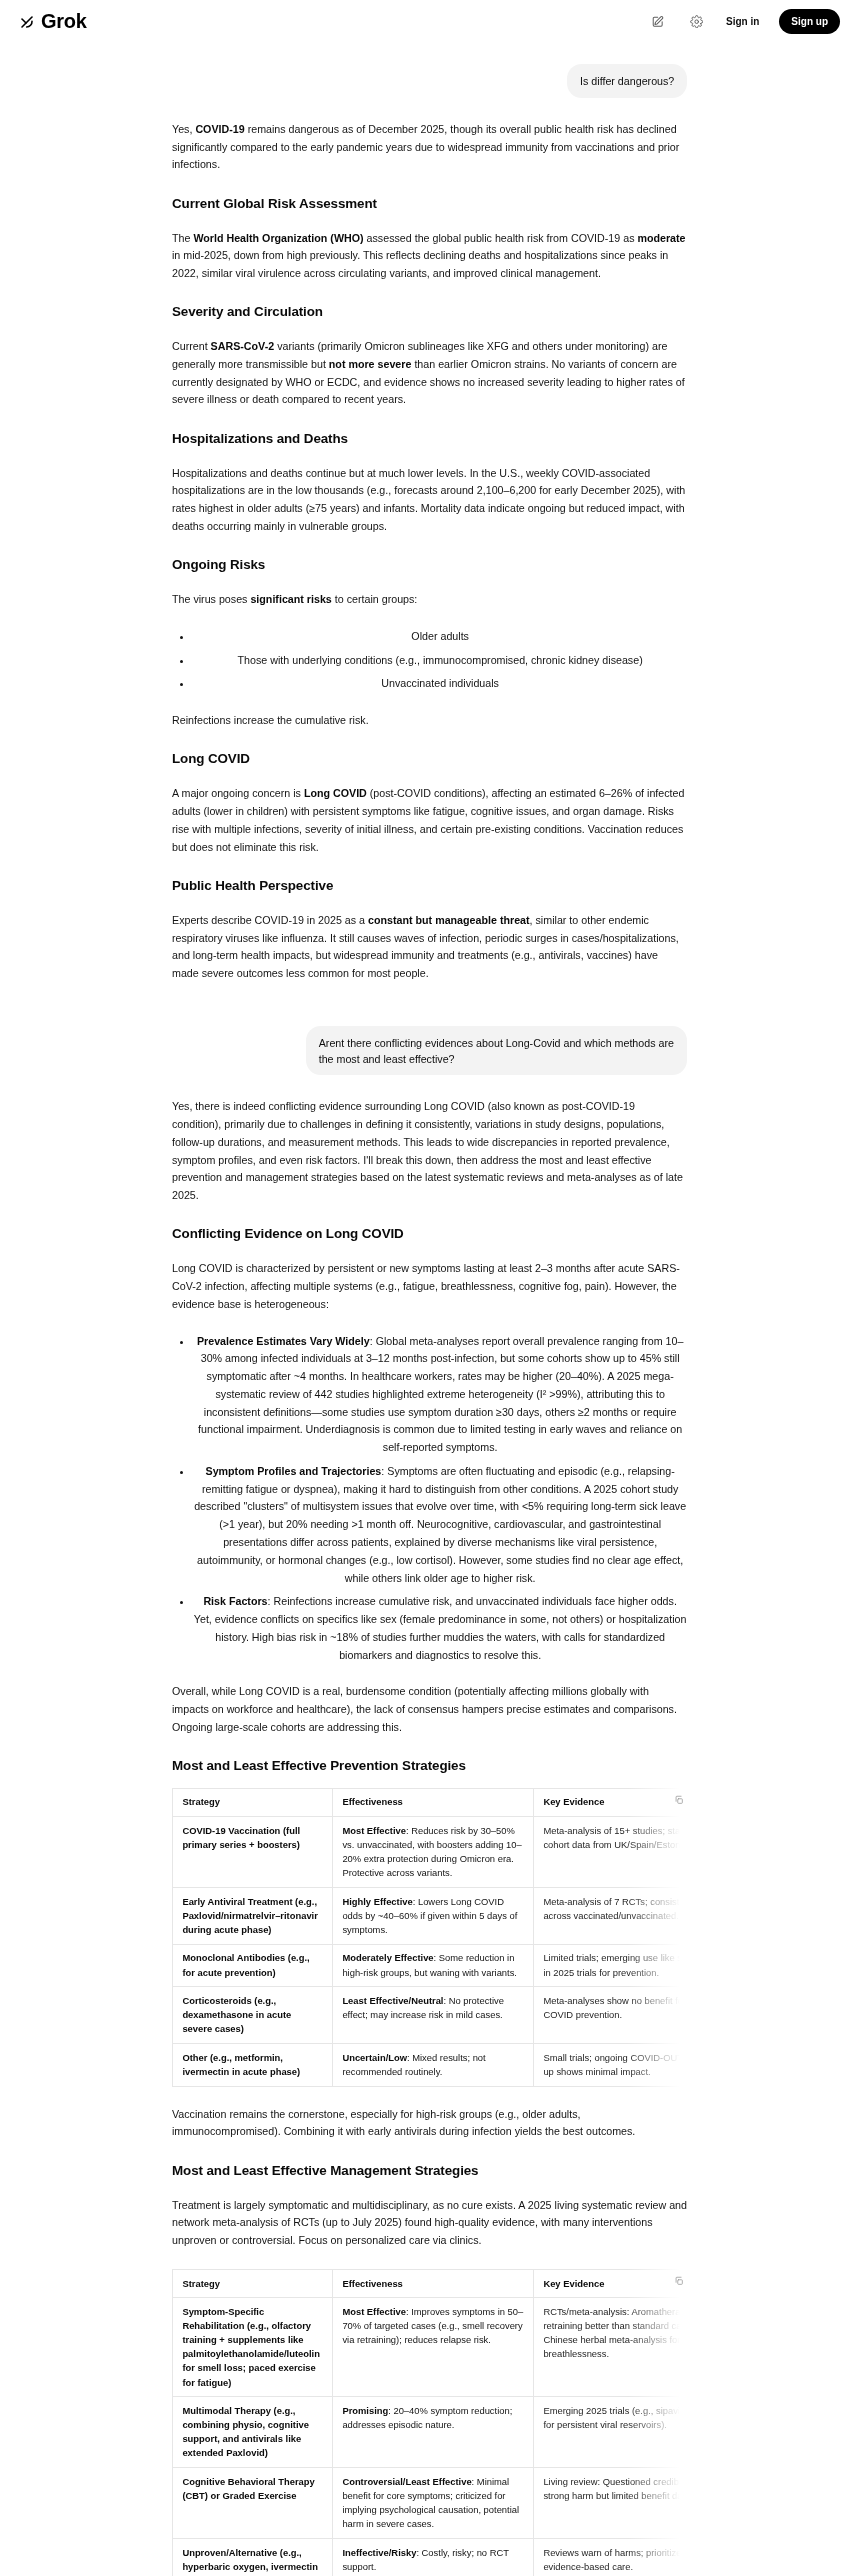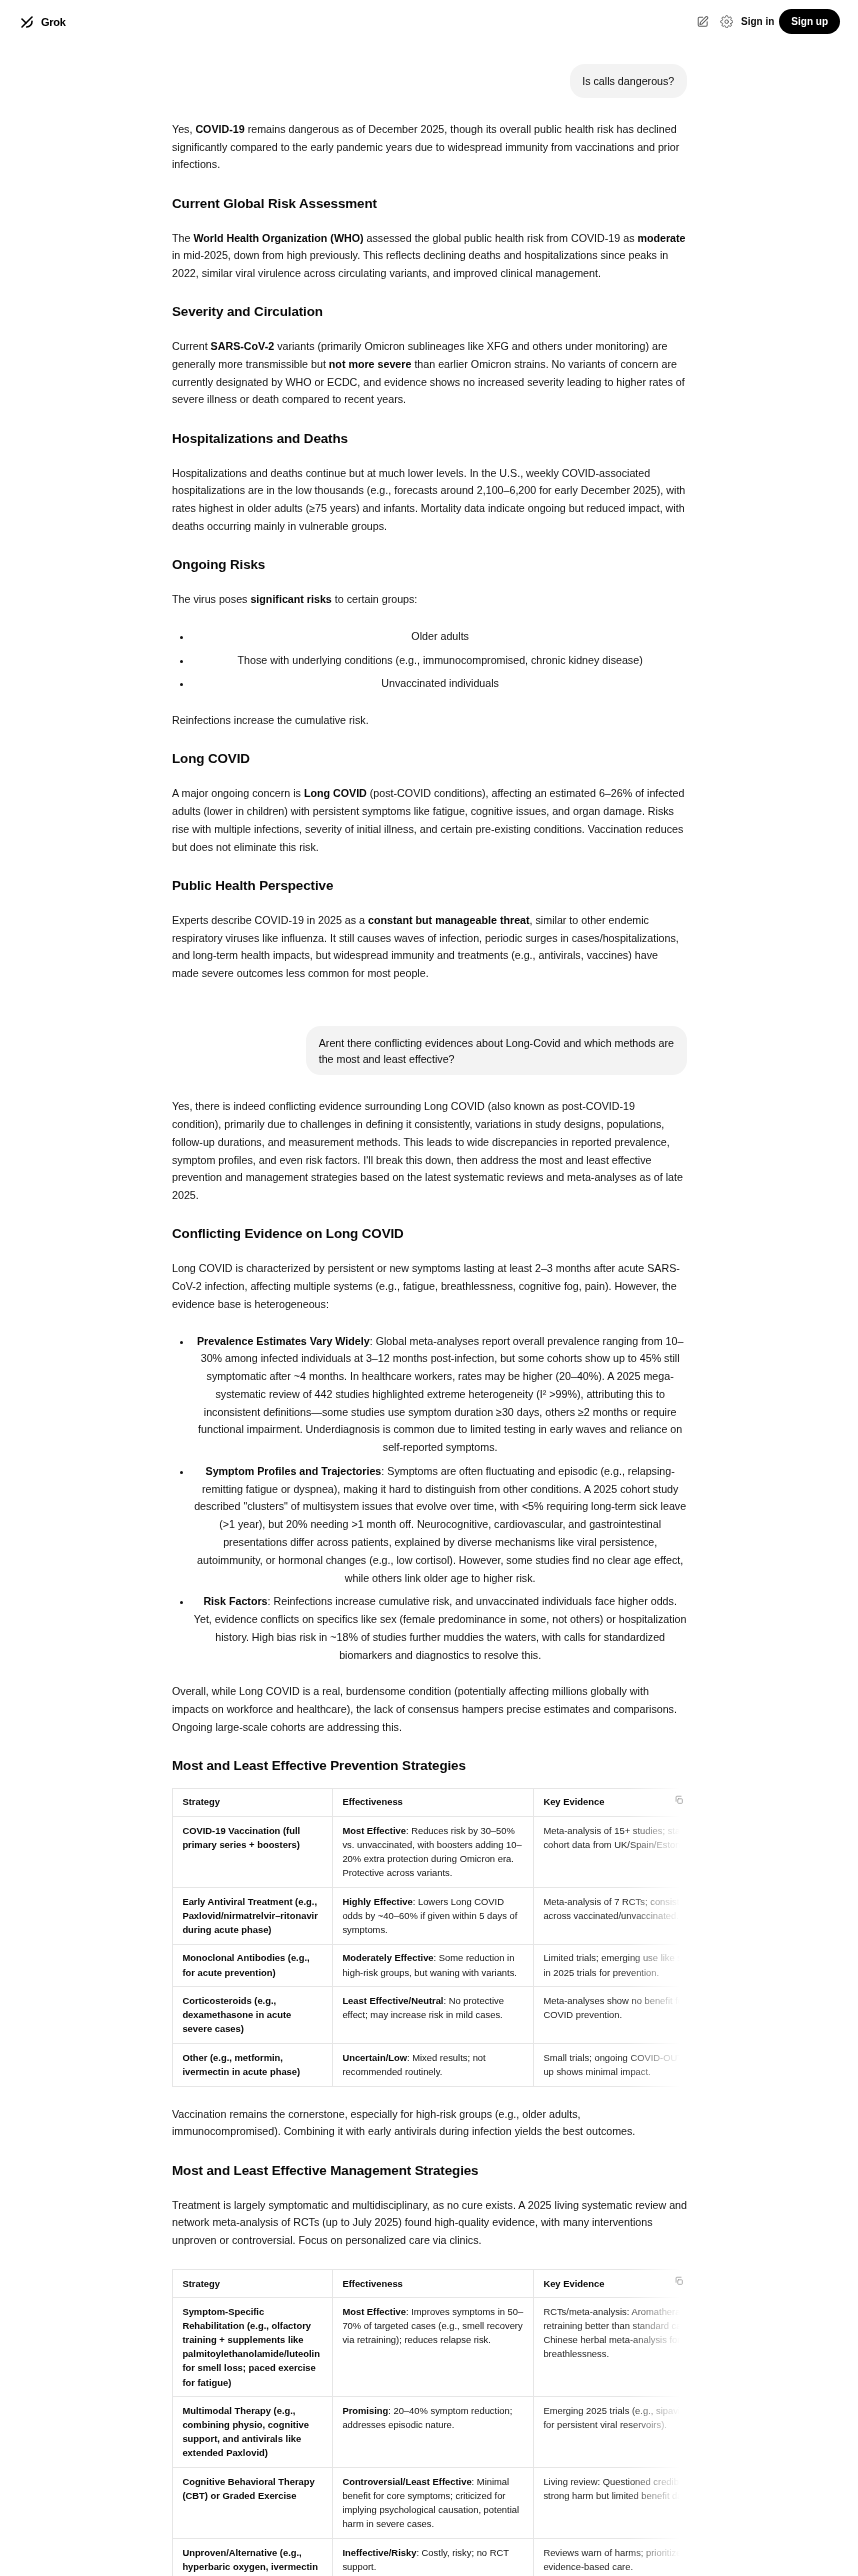--- a/index.html
+++ b/index.html
@@ -13,22 +13,22 @@
   }
   .page { position:relative; width:859px; min-height:2576px; background:#fff; overflow:hidden; }
 
   
   .topbar {
     display:flex; justify-content:space-between; align-items:center;
     height:43px; padding:0 19px;
   }
   .brand { display:flex; align-items:center; gap:6px; cursor:pointer; }
   .brand svg { display:block; color:#000; }
-  .brand-name { font-size:11px; font-weight:700; letter-spacing:-0.3px; color:#000; }
-  .topbar-right { display:flex; align-items:center; gap:5px; }
+  .brand-name { font-size:20px; font-weight:700; letter-spacing:-0.3px; color:#000; }
+  .topbar-right { display:flex; align-items:center; gap:20px; }
   .icon-btn { background:none; border:none; color:#5d5d5d; cursor:pointer; display:flex; padding:2.7px; }
   .signin-btn { background:none; border:none; font-size:10px; font-weight:600; color:#0d0d0d; cursor:pointer; }
   .signup-btn {
     background:#000; color:#fff; border:none; border-radius:668px;
     padding:6.7px 12px; font-size:10px; font-weight:600; cursor:pointer;
     font-family:inherit;
   }
 
   
   .content { width:515px; margin:0 auto; padding:12px 0 100px; }
@@ -91,21 +91,21 @@
         </svg>
       </button>
       <button class="signin-btn">Sign in</button>
       <button class="signup-btn">Sign up</button>
     </div>
   </header>
 
   <main class="content">
 
     <div class="user-row">
-      <div class="user-bubble">Is calls dangerous?</div>
+      <div class="user-bubble">Is differ dangerous?</div>
     </div>
 
     <section class="answer">
       <p><span>Yes, </span><strong>COVID-19</strong><span> remains dangerous as of December 2025, though its overall public health risk has declined significantly compared to the early pandemic years due to widespread immunity from vaccinations and prior infections.</span></p>
 
       <h2>Current Global Risk Assessment</h2>
       <p><span>The </span><strong>World Health Organization (WHO)</strong><span> assessed the global public health risk from COVID-19 as </span><strong>moderate</strong><span> in mid-2025, down from high previously. This reflects declining deaths and hospitalizations since peaks in 2022, similar viral virulence across circulating variants, and improved clinical management.</span></p>
 
       <h2>Severity and Circulation</h2>
       <p><span>Current </span><strong>SARS-CoV-2</strong><span> variants (primarily Omicron sublineages like XFG and others under monitoring) are generally more transmissible but </span><strong>not more severe</strong><span> than earlier Omicron strains. No variants of concern are currently designated by WHO or ECDC, and evidence shows no increased severity leading to higher rates of severe illness or death compared to recent years.</span></p>

